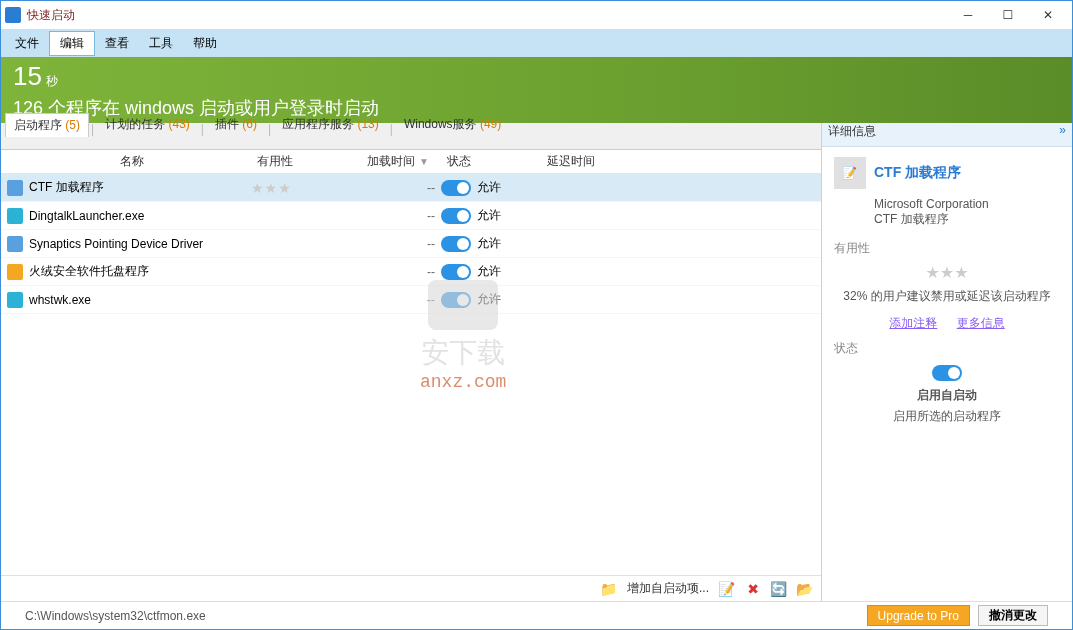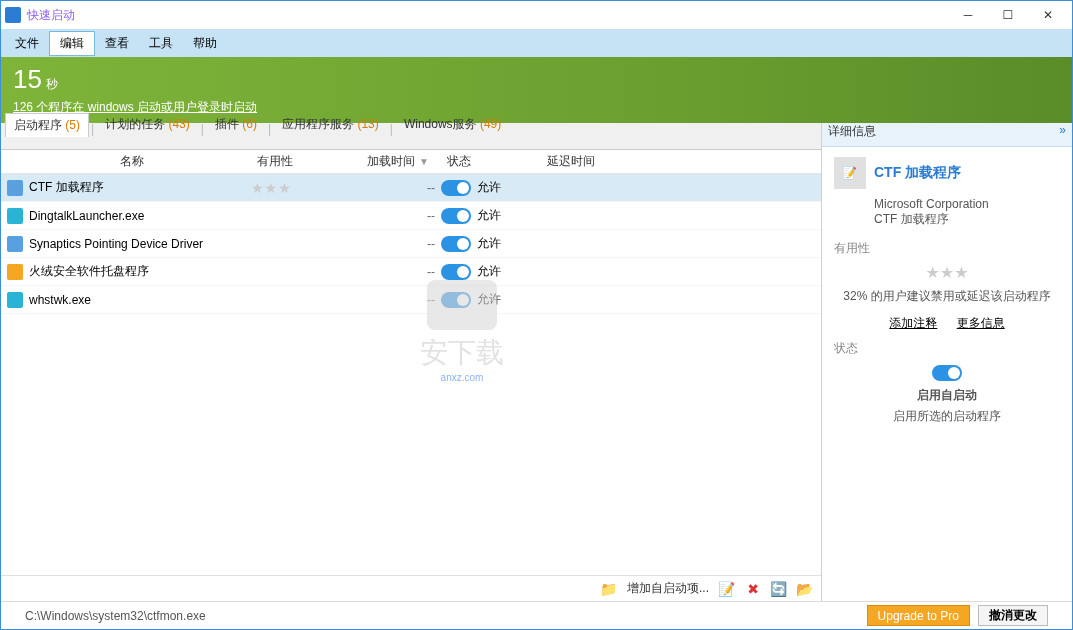--- a/index.html
+++ b/index.html
@@ -1,30 +1,30 @@
 <!DOCTYPE html>
 <html><head>
 <meta charset="utf-8">
 <style>
 * { margin: 0; padding: 0; box-sizing: border-box; font-family: "Microsoft YaHei", "Segoe UI", sans-serif; }
 body { width: 1073px; height: 630px; background: #fff; border: 1px solid #3b8fd8; display: flex; flex-direction: column; font-size: 12px; }
 
 .titlebar { height: 28px; background: #fff; display: flex; align-items: center; padding: 0 4px; }
 .titlebar .app-icon { width: 16px; height: 16px; background: #2b7cd3; margin-right: 6px; border-radius: 2px; }
-.titlebar .title { flex: 1; color: #8b5cf6; }
+.titlebar .title { flex: 1; color: #7f1d1d; }
 .titlebar .win-btn { width: 40px; height: 28px; display: flex; align-items: center; justify-content: center; color: #333; }
 
 .menubar { height: 28px; background: #c5e3f5; display: flex; align-items: center; padding: 0 4px; gap: 0; }
 .menubar .menu-item { padding: 3px 10px; cursor: default; }
 .menubar .menu-item.active { background: #fff; border: 1px solid #7ab8e0; }
 
 .summary-band { height: 66px; background: linear-gradient(to right, #7fb43a 0%, #6ba030 60%, #5a8c28 100%); color: #fff; padding: 8px 12px; display: flex; align-items: center; }
 .summary-band .big { font-size: 26px; margin-right: 4px; }
 .summary-band .unit { font-size: 12px; }
-.summary-band .subline { font-size: 12px; margin-top: 4px; text-decoration: underline; }
+.summary-band .subline { font-size: 18px; margin-top: 4px; }
 
 .body-area { flex: 1; display: flex; min-height: 0; }
 .left-pane { flex: 1; display: flex; flex-direction: column; border-right: 1px solid #d0d0d0; min-width: 0; }
 .right-pane { width: 250px; display: flex; flex-direction: column; }
 
 .tabs { height: 24px; background: #f0f0f0; display: flex; align-items: end; border-bottom: 1px solid #ccc; padding: 13px 4px; font-size: 12px; }
 .tab { padding: 3px 8px; border: 1px solid transparent; border-bottom: none; cursor: default; color: #333; }
 .tab.active { background: #fff; border-color: #ccc; position: relative; top: 1px; }
 .tab .count { color: #d97b00; }
 .tab-sep { color: #bbb; margin: 0 2px; }
@@ -63,33 +63,33 @@
 .details-title { display: flex; align-items: center; gap: 8px; margin-bottom: 8px; }
 .details-title .big-icon { width: 32px; height: 32px; background: #e0e0e0; display: flex; align-items: center; justify-content: center; }
 .details-title .name { color: #2b7cd3; font-size: 14px; font-weight: bold; }
 .details-body .vendor { margin-left: 40px; color: #555; }
 .details-body .desc { margin-left: 40px; color: #555; margin-bottom: 12px; }
 .section-label { color: #888; margin: 8px 0 4px; }
 .stars-row { text-align: center; margin: 6px 0; }
 .stars-row .star { font-size: 16px; }
 .note { text-align: center; margin-bottom: 10px; }
 .links { text-align: center; }
-.links a { color: #000000; text-decoration: underline; margin: 0 8px; }
+.links a { color: #8b5cf6; text-decoration: underline; margin: 0 8px; }
 .state-block { text-align: center; margin-top: 8px; }
 .state-block .toggle { margin: 6px auto; }
 .state-block .primary { font-weight: bold; margin: 4px 0; }
 
 .statusbar { height: 28px; border-top: 1px solid #ddd; display: flex; align-items: center; padding: 0 24px; color: #555; justify-content: space-between; }
 .statusbar .right { display: flex; gap: 8px; }
 .btn-upgrade { background: #f5a623; color: #fff; padding: 1px 10px; border: 1px solid #d98c10; font-size: 12px; }
 .btn-cancel { background: #f5f5f5; padding: 1px 10px; border: 1px solid #bbb; font-size: 12px; font-weight: bold; }
 
 .watermark { position: absolute; left: 420px; top: 280px; color: #cfcfcf; font-size: 28px; pointer-events: none; text-align: center; opacity: 0.6; }
 .watermark .lock { width: 70px; height: 50px; background: #d9d9d9; border-radius: 8px; margin: 0 auto 4px; position: relative; }
-.watermark small { display: block; font-size: 10px; color: #3b82f6; }
+.watermark small { display: block; font-size: 18px; color: #c2410c; font-family: Liberation Mono, monospace; }
 </style>
 </head>
 <body>
 
 <div class="titlebar">
   <div class="app-icon"></div>
   <div class="title">快速启动</div>
   <div class="win-btn">─</div>
   <div class="win-btn">☐</div>
   <div class="win-btn">✕</div>

